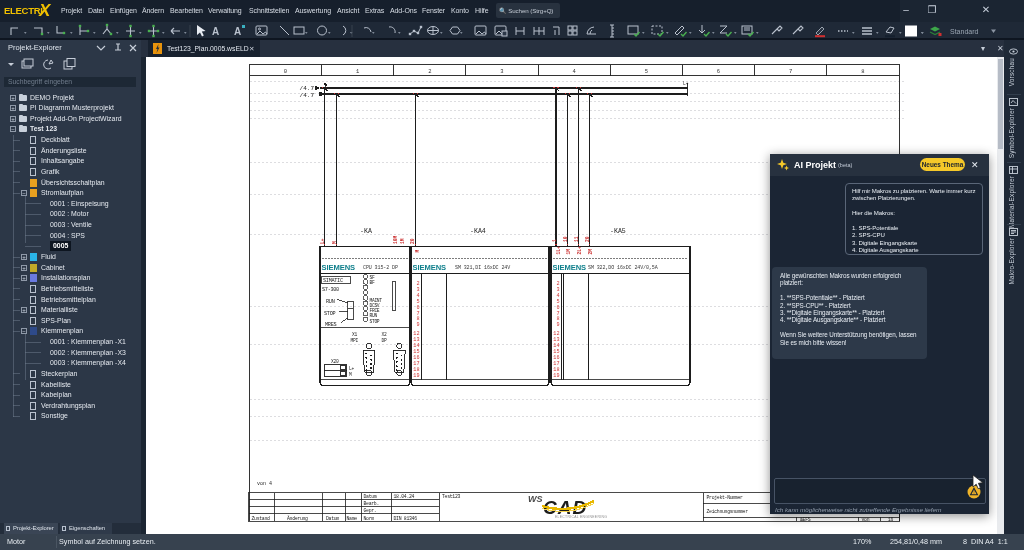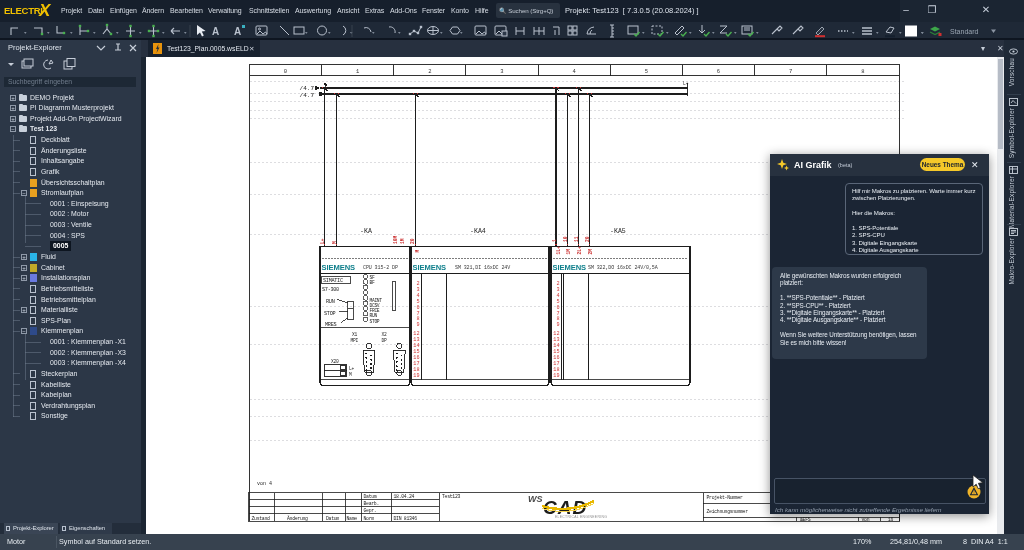--- a/index.html
+++ b/index.html
@@ -72,21 +72,20 @@
     <span class="menu" style="left:208px">Verwaltung</span>
     <span class="menu" style="left:249px">Schnittstellen</span>
     <span class="menu" style="left:295px">Auswertung</span>
     <span class="menu" style="left:337px">Ansicht</span>
     <span class="menu" style="left:365px">Extras</span>
     <span class="menu" style="left:390px">Add-Ons</span>
     <span class="menu" style="left:422px">Fenster</span>
     <span class="menu" style="left:451px">Konto</span>
     <span class="menu" style="left:475px">Hilfe</span>
     <div id="searchbox">🔍 Suchen (Strg+Q)</div>
-    <div id="projtitle">Projekt: Test123&nbsp;&nbsp;[ 7.3.0.5 (20.08.2024) ]</div>
     <div class="winbtn" style="left:896px">–</div>
     <div class="winbtn" style="left:922px">❐</div>
     <div class="winbtn" style="left:976px">✕</div>
   </div>
 
   <div id="toolbar">
     <svg width="1024" height="18" viewBox="0 0 1024 18">
 <g stroke="#b9c1cd" stroke-width="1.1" fill="none">
 <path d="M11 13 v-7 h7"></path>
 <path d="M34 6 h8 v6"></path>
@@ -753,33 +752,33 @@
     <svg style="position:absolute;left:5px;top:188px" width="9" height="8" viewBox="0 0 9 8">
         <rect x="0.5" y="0.5" width="8" height="7" fill="none" stroke="#c8d0da" stroke-width="0.9"></rect>
         <path d="M2 2.5 h5 M2 4 h5 M2 5.5 h3" stroke="#c8d0da" stroke-width="0.9"></path>
       </svg>
     <div class="rtab" style="top:198px">Makro-Explorer</div>
   </div>
 
   <div id="statusbar">
     <span style="position:absolute;left:7px">Motor</span>
       <span style="position:absolute;left:56px;top:2px;width:1px;height:12px;background:#4a5562"></span>
-    <span style="position:absolute;left:59px">Symbol auf Standard setzen.</span>
+    <span style="position:absolute;left:59px">Symbol auf Zeichnung setzen.</span>
     <span style="position:absolute;left:853px">170%</span>
     <span style="position:absolute;left:890px">254,81/0,48 mm</span>
     <span style="position:absolute;left:963px">8&nbsp; DIN A4&nbsp; 1:1</span>
   </div>
 
   <div id="copilot">
     <div id="cp-head">
       <svg style="position:absolute;left:6px;top:4px" width="14" height="14" viewBox="0 0 14 14">
         <path d="M6 1 L7.3 4.7 L11 6 L7.3 7.3 L6 11 L4.7 7.3 L1 6 L4.7 4.7 Z" fill="#f5c829"></path>
         <path d="M10.5 7.5 L11.2 9.3 L13 10 L11.2 10.7 L10.5 12.5 L9.8 10.7 L8 10 L9.8 9.3 Z" fill="#f5c829"></path>
       </svg>
-      <span id="cp-title">AI Grafik</span>
+      <span id="cp-title">AI Projekt</span>
       <span id="cp-beta">(beta)</span>
       <div id="cp-new">Neues Thema</div>
       <span id="cp-x">✕</span>
     </div>
     <div class="cp-user">
       Hilf mir Makros zu platzieren. Warte immer kurz zwischen Platzierungen.<br><br>
       Hier die Makros:<br><br>
       1. SPS-Potentiale<br>
       2. SPS-CPU<br>
       3. Digitale Eingangskarte<br>

